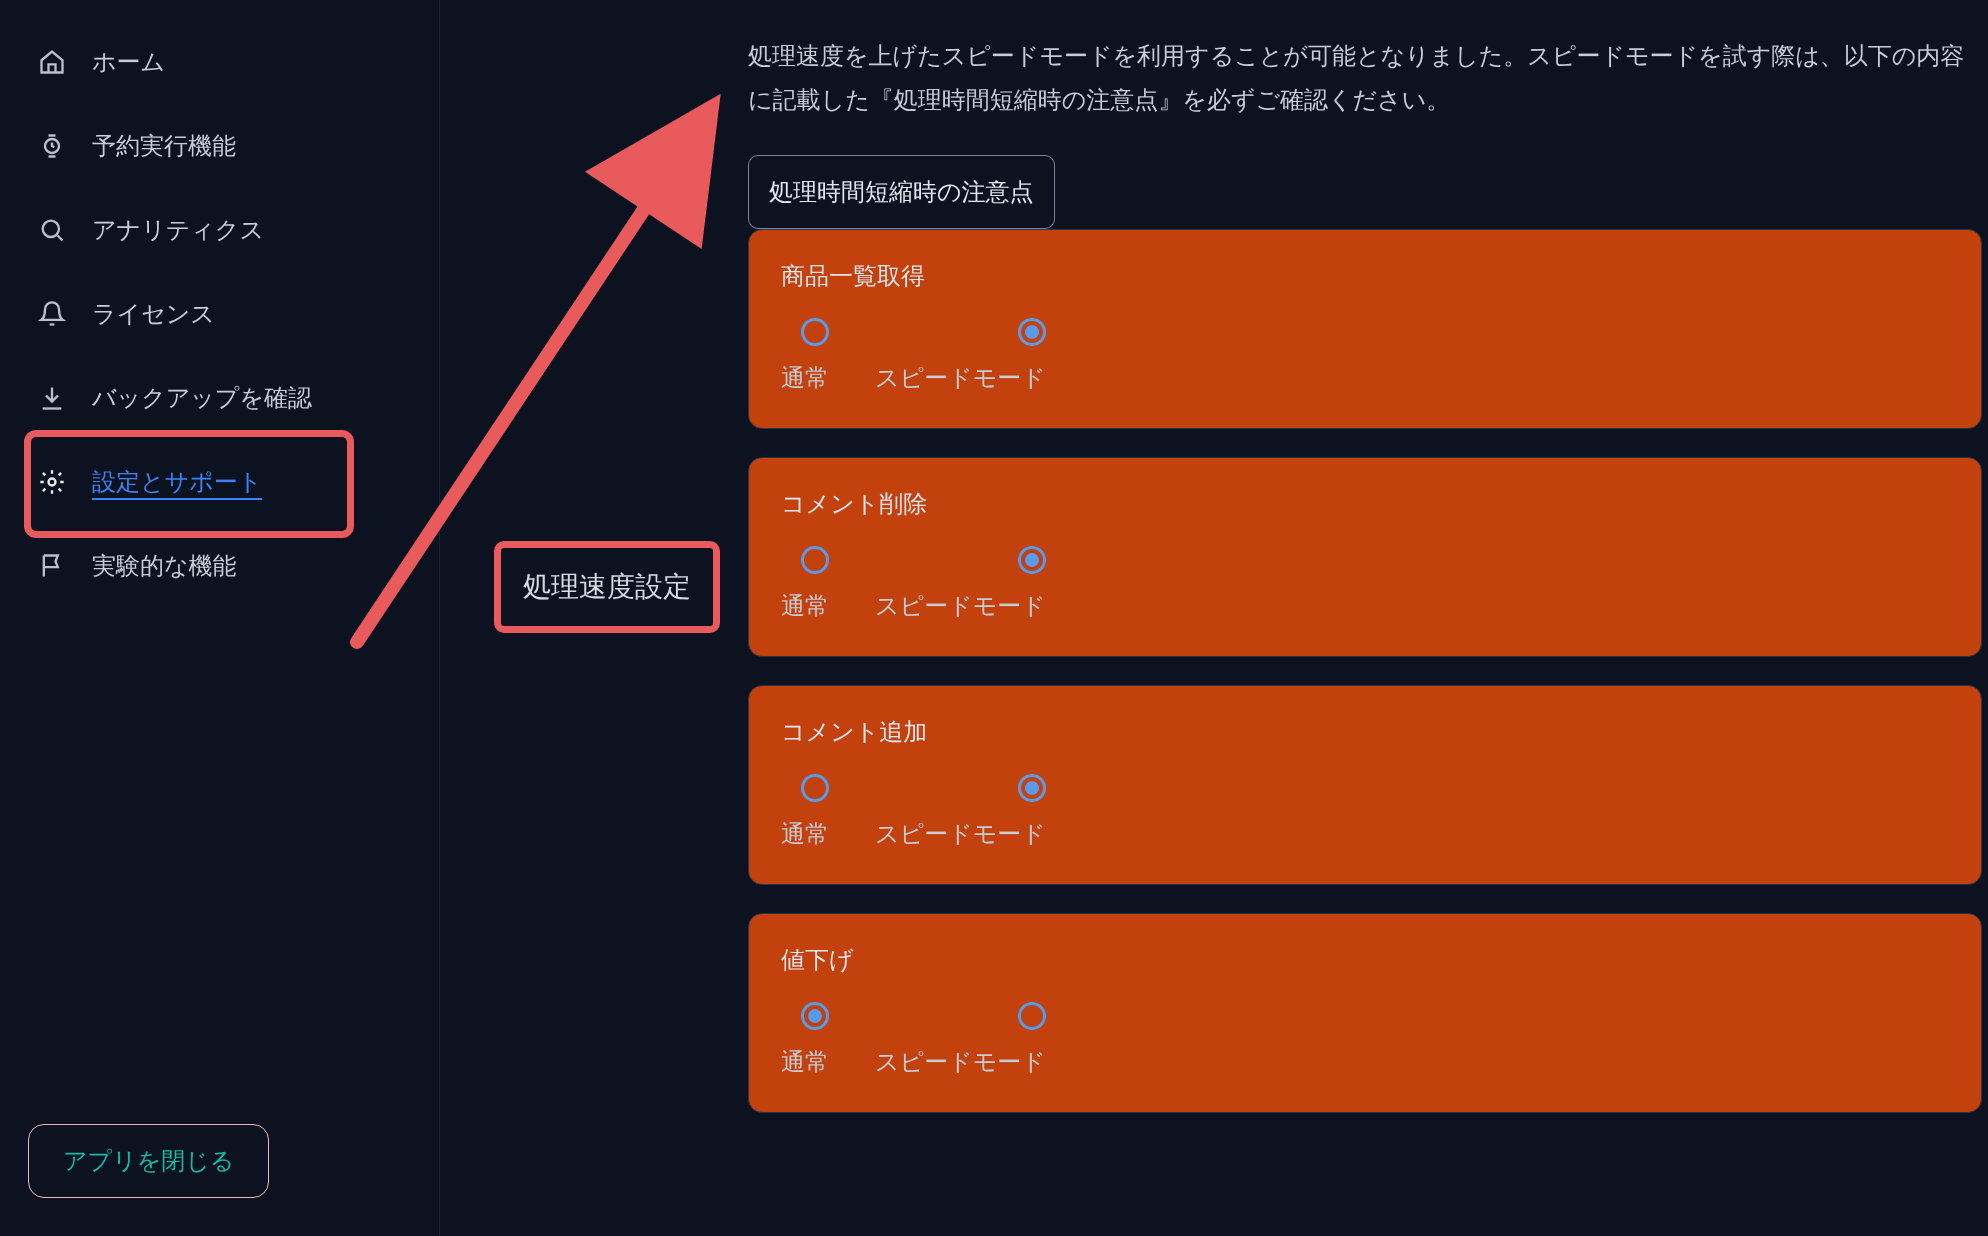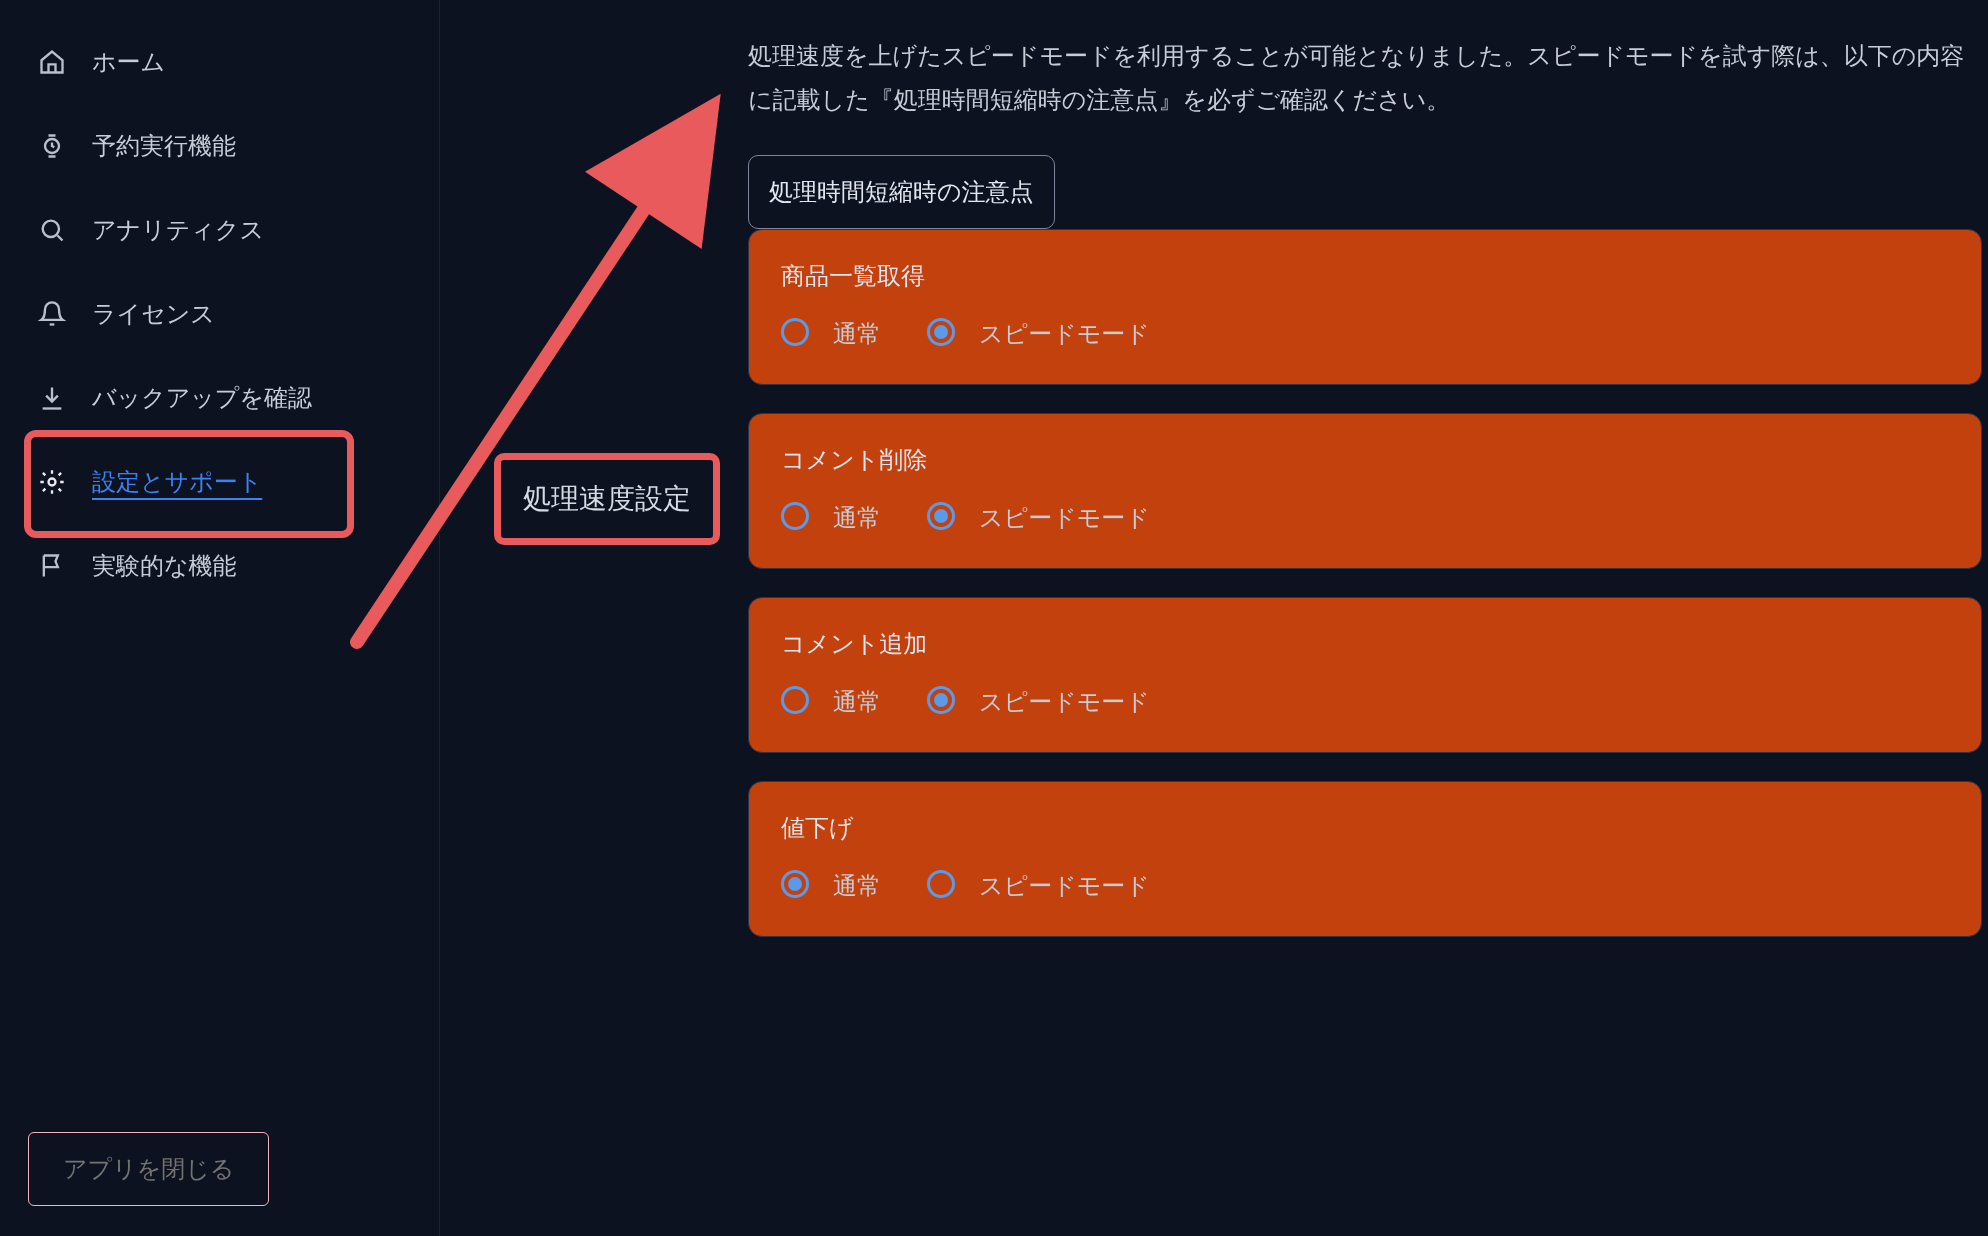--- a/index.html
+++ b/index.html
@@ -13,21 +13,21 @@
       color: #d6dae3;
       font-family: -apple-system, BlinkMacSystemFont, "Segoe UI", "Hiragino Sans", "Hiragino Kaku Gothic ProN", sans-serif;
       width: 1988px;
       height: 1236px;
       overflow: hidden;
       display: flex;
     }
 
     .sidebar {
       width: 440px;
-      padding: 20px 0 20px 20px;
+      padding: 20px 0 28px 20px;
       display: flex;
       flex-direction: column;
       border-right: 1px solid #1a2436;
       position: relative;
     }
 
     .sidebar-nav {
       display: flex;
       flex-direction: column;
     }
@@ -85,25 +85,25 @@
       pointer-events: none;
     }
 
     .close-wrap {
       margin-top: auto;
       padding: 0 8px 10px 8px;
     }
 
     .close-button {
       border: 1.5px solid #f4b5b8;
-      color: #737373;
+      color: #14b8a6;
       background: transparent;
       padding: 20px 34px;
       font-size: 24px;
-      border-radius: 6px;
+      border-radius: 16px;
       cursor: pointer;
     }
 
     .main {
       flex: 1;
       padding: 34px 6px 0 20px;
       overflow: hidden;
     }
 
     .section {
@@ -168,23 +168,24 @@
       font-weight: 500;
     }
 
     .radio-row {
       display: flex;
       gap: 46px;
     }
 
     .radio-option {
       display: flex;
-      align-items: flex-start;
-      gap: 24px;
+      align-items: flex-end;
+      gap: 16px;
       cursor: pointer;
+      flex-direction: column;
     }
 
     .radio-ring {
       width: 28px;
       height: 28px;
       border-radius: 50%;
       border: 3px solid #5a9ae8;
       display: flex;
       align-items: center;
       justify-content: center;

